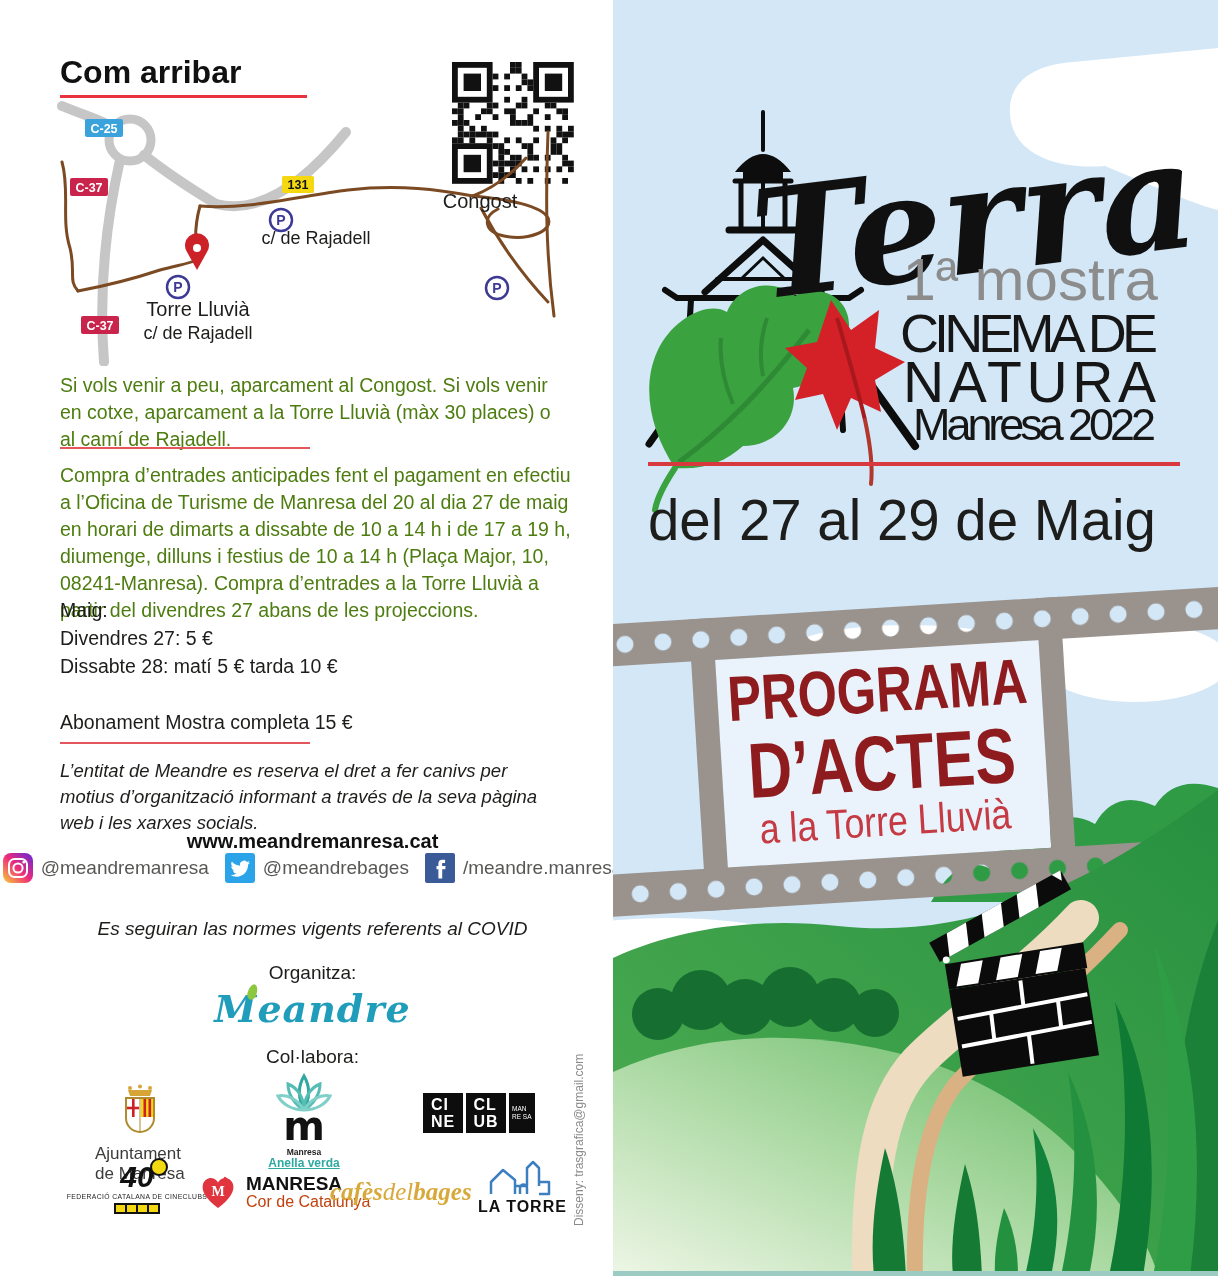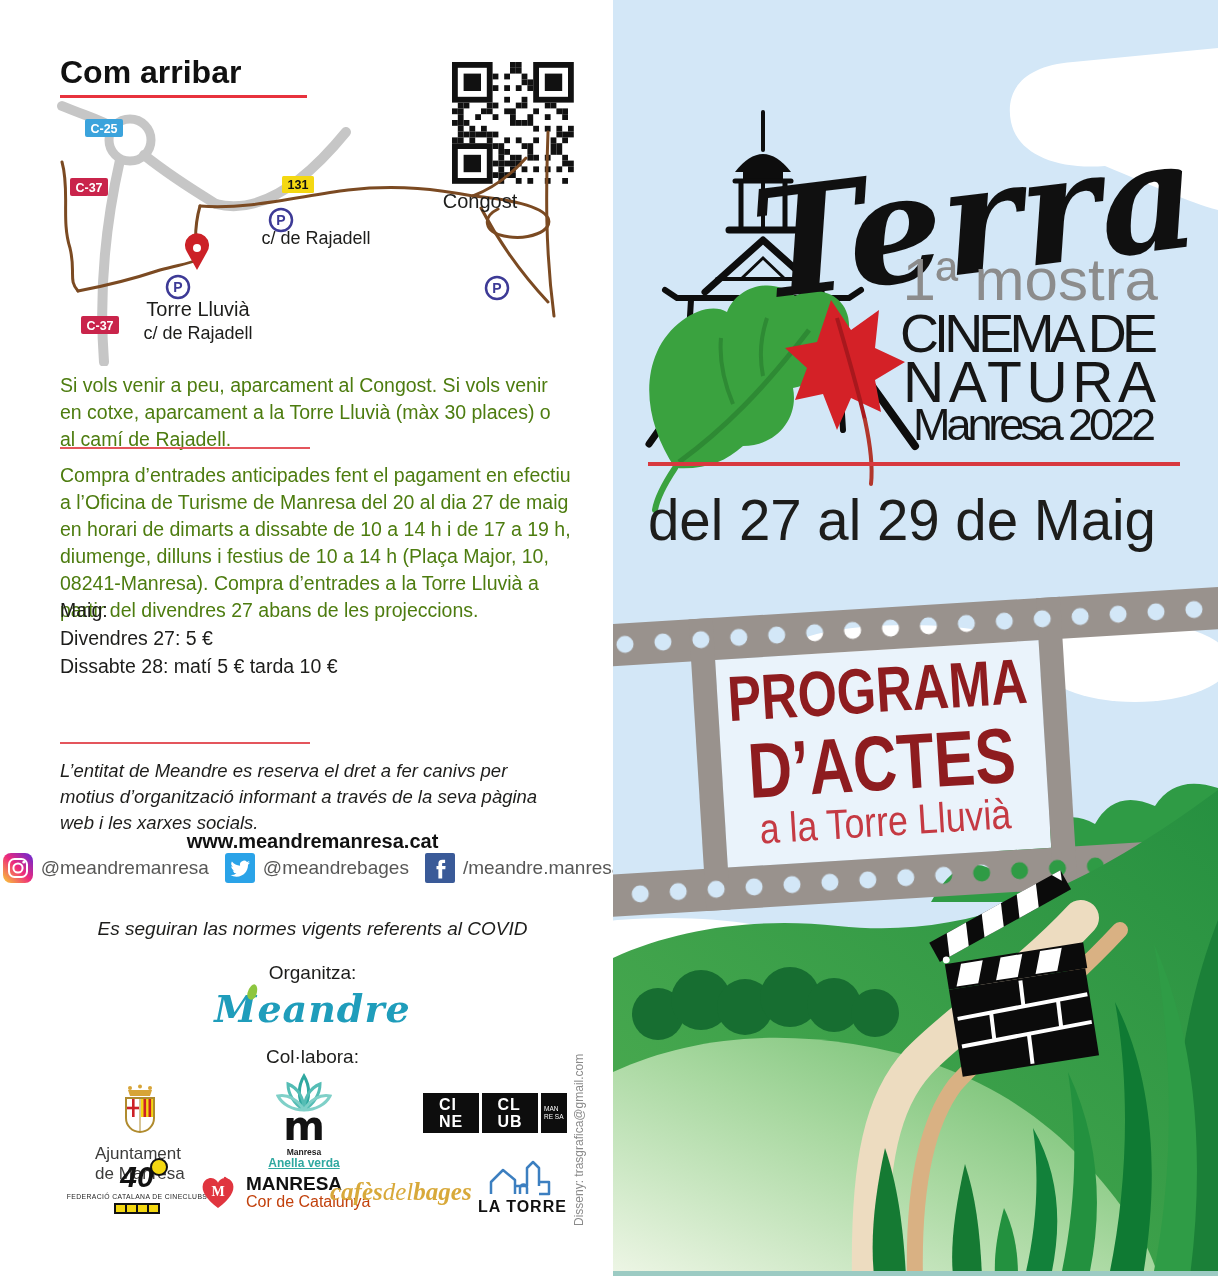--- a/index.html
+++ b/index.html
@@ -22,21 +22,21 @@
   .credit{font-size:12px;color:#8a8a8a;white-space:nowrap;transform:rotate(-90deg);
           transform-origin:0 0;}
   
   .logo-block{display:flex;align-items:center;gap:8px;}
   .aj-text{font-size:17px;line-height:20px;color:#3c3c3b;}
   .anella{display:flex;flex-direction:column;align-items:center;line-height:1;}
   .anella .m{font-family:"DejaVu Sans",sans-serif;font-weight:bold;font-size:40px;color:#111;margin-top:-6px;}
   .anella .t1{font-size:8.5px;font-weight:bold;color:#222;margin-top:2px;}
   .anella .t2{font-size:12px;font-weight:bold;color:#2fa8a0;text-decoration:underline;}
   .cineclub{display:flex;align-items:flex-end;gap:3px;}
-  .cc-box{width:56px;height:40px;background:#0d0d0d;color:#fff;font-weight:bold;
+  .cc-box{width:40px;height:40px;background:#0d0d0d;color:#fff;font-weight:bold;
           font-size:16px;line-height:17px;display:flex;align-items:center;justify-content:center;
           text-align:left;letter-spacing:1px;}
   .cc-tag{width:26px;height:40px;background:#0d0d0d;color:#fff;font-size:6.5px;line-height:8px;
           display:flex;align-items:center;padding-left:3px;box-sizing:border-box;}
   .fed{display:flex;flex-direction:column;align-items:center;}
   .fed-num{font-size:30px;font-weight:bold;font-style:italic;color:#111;line-height:26px;position:relative;}
   .fed-num .star{position:absolute;top:-6px;right:-14px;width:14px;height:14px;background:#f4d812;
                  border-radius:50%;border:2px solid #111;}
   .fed-line{font-size:6.8px;color:#222;letter-spacing:.4px;margin-top:3px;}
   .fed-bar{display:flex;gap:2px;margin-top:3px;border:1px solid #111;padding:1px;background:#111;}
@@ -256,20 +256,21 @@
       </g>
     </svg>
 
     <div class="abs body-text" style="left:60px;top:372px;width:508px;">Si vols venir a peu, aparcament al Congost. Si vols venir en cotxe, aparcament a la Torre Lluvià (màx 30 places) o al camí de Rajadell.</div>
     <div class="abs divider" style="left:60px;top:447px;width:250px;"></div>
     <div class="abs body-text" style="left:60px;top:462px;width:512px;">Compra d’entrades anticipades fent el pagament en efectiu a l’Oficina de Turisme de Manresa del 20 al dia 27 de maig en horari de dimarts a dissabte de 10 a 14 h i de 17 a 19 h, diumenge, dilluns i festius de 10 a 14 h (Plaça Major, 10, 08241-Manresa). Compra d’entrades a la Torre Lluvià a partir del divendres 27 abans de les projeccions.</div>
 
     <div class="abs price-line" style="left:60px;top:596px;">Maig:</div>
     <div class="abs price-line" style="left:60px;top:624px;">Divendres 27: 5 €</div>
     <div class="abs price-line" style="left:60px;top:652px;">Dissabte 28: matí 5 € tarda 10 €</div>
+    <div class="abs price-line" style="left:60px;top:708px;">Abonament Mostra completa 15 €</div>
 
     <div class="abs divider" style="left:60px;top:742px;width:250px;"></div>
     <div class="abs italic-note" style="left:60px;top:758px;width:505px;">L’entitat de Meandre es reserva el dret a fer canivs per motius d’organització informant a través de la seva pàgina web i les xarxes socials.</div>
 
     <div class="abs website" style="left:60px;top:830px;width:505px;">www.meandremanresa.cat</div>
 
     <div class="abs center-row" style="left:40px;top:850px;width:545px;height:36px;gap:16px;">
       <div class="social-item">
         <svg width="30" height="30" viewBox="0 0 30 30">
           <defs>

